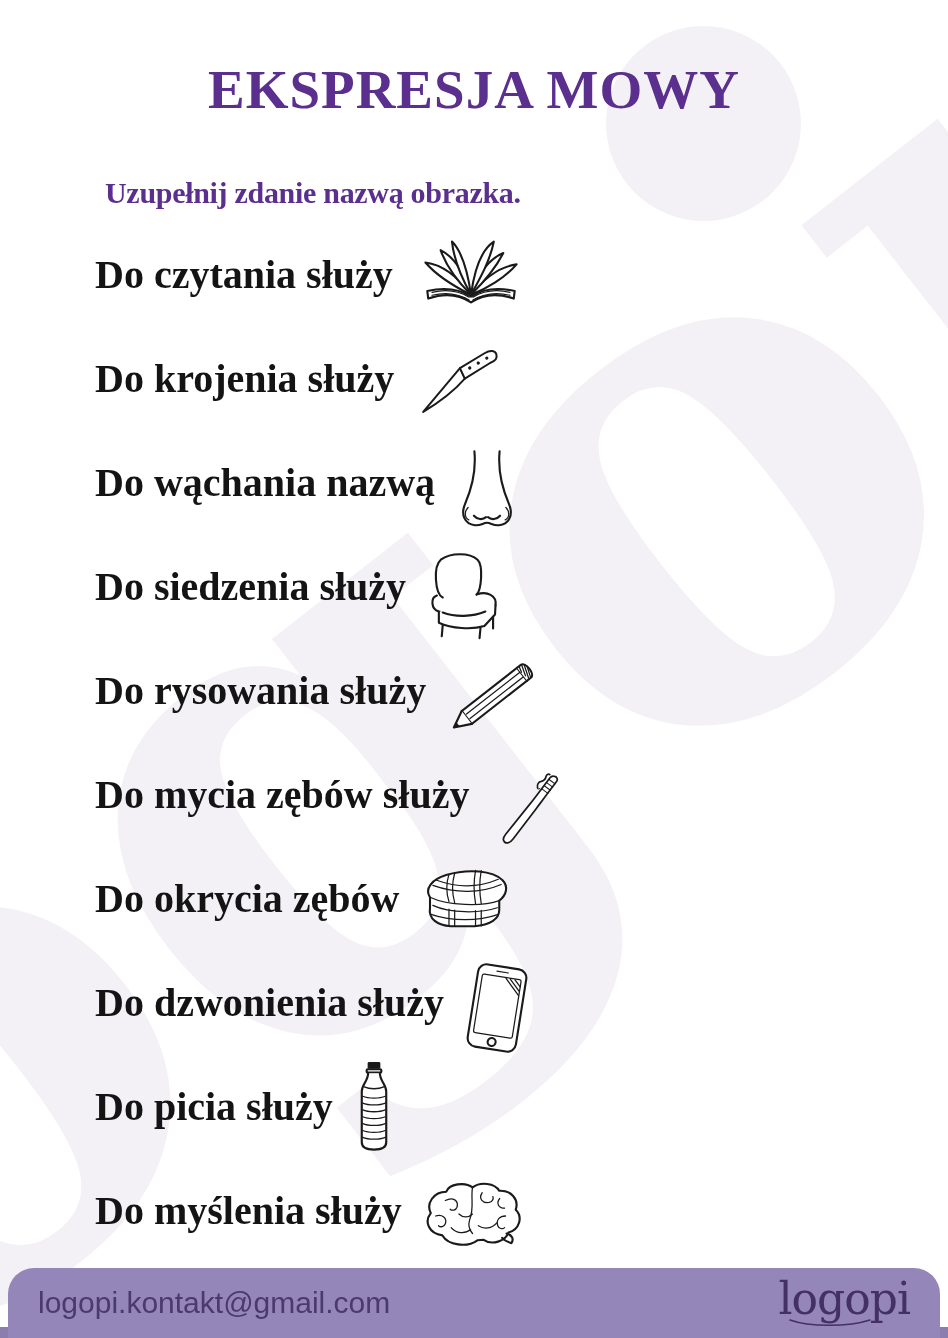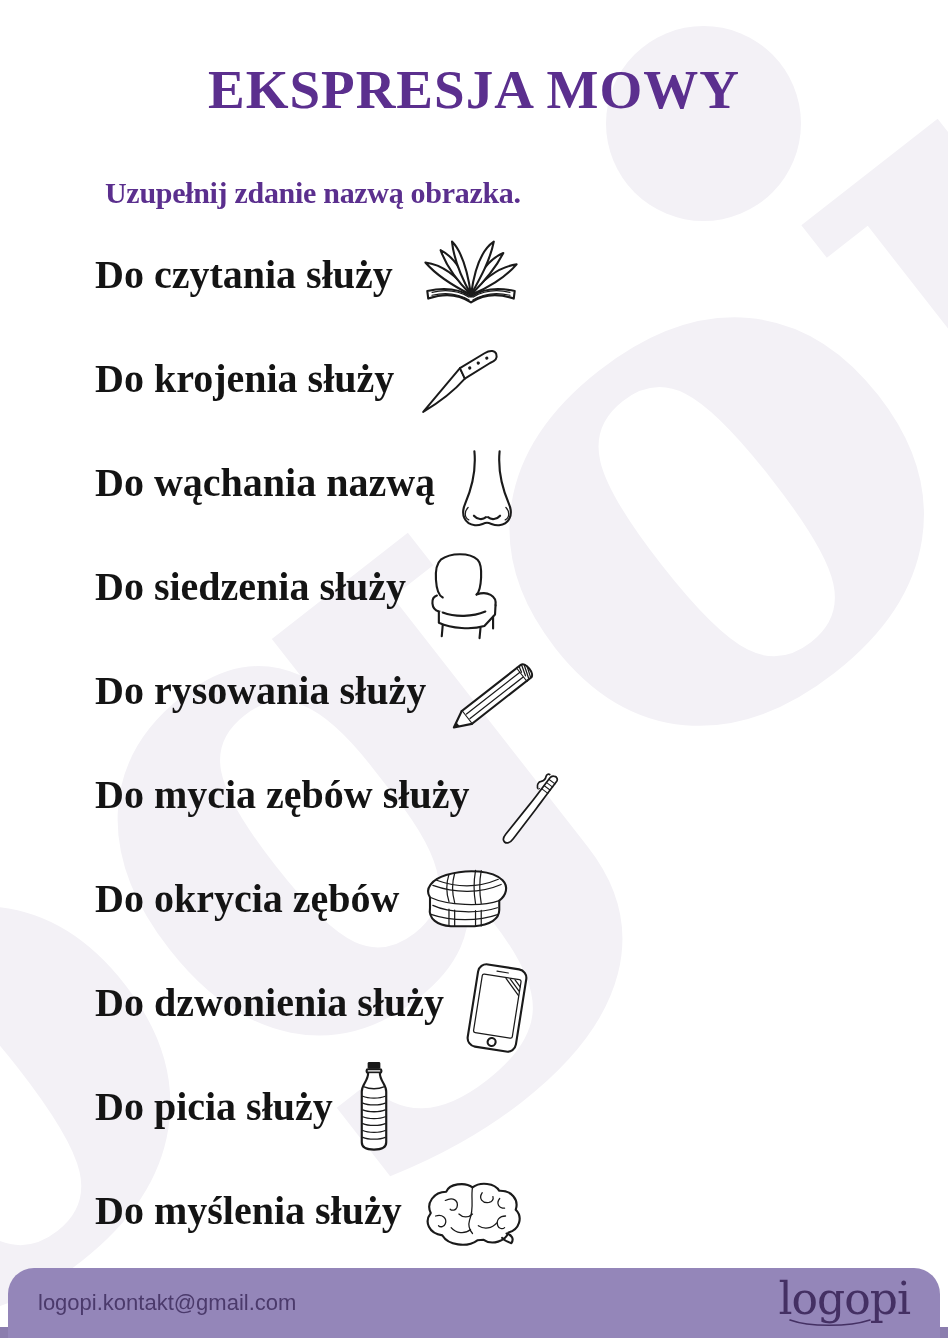--- a/index.html
+++ b/index.html
@@ -48,21 +48,21 @@
   .i-bottle{width:42px;height:92px;top:0;}
   .i-brain{width:102px;height:70px;top:6px;}
   
   .footer-strip{position:absolute;left:0;right:0;bottom:0;height:11px;background:var(--footer-strip,#8b7dae);z-index:2;}
   .footer-bar{
     position:absolute;left:8px;right:8px;bottom:0;height:70px;z-index:3;
     background:var(--footer-bg,#9486b9);border-radius:26px 26px 0 0;
     display:flex;align-items:center;justify-content:space-between;
     padding:0 30px;box-sizing:border-box;
   }
-  .email{font-family:"Liberation Sans",sans-serif;font-size:22px;color:var(--footer-text,#4b3a6b);}
+  .email{font-family:"Liberation Sans",sans-serif;font-size:30px;color:var(--footer-text,#4b3a6b);}
   .logo{
     position:relative;font-family:"DejaVu Serif",serif;font-size:44px;line-height:1;
     color:var(--logo-color,#443063);padding-bottom:8px;letter-spacing:-1px;
   }
   .logo-swash{position:absolute;left:8px;bottom:0;width:86px;height:12px;}
   .logo-swash path{stroke:var(--logo-color,#443063);fill:none;stroke-width:1.6;stroke-linecap:round;}
 </style>
 </head>
 <body>
 

